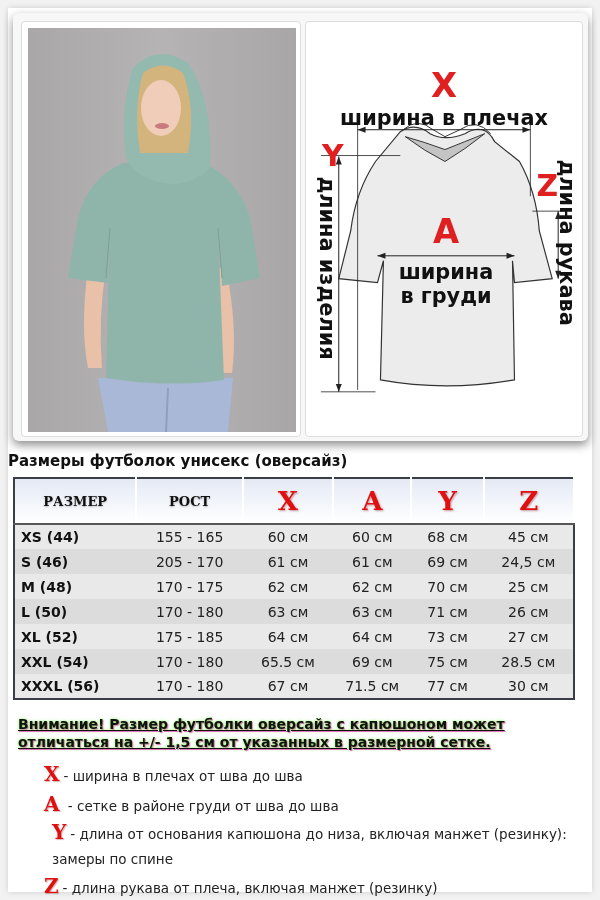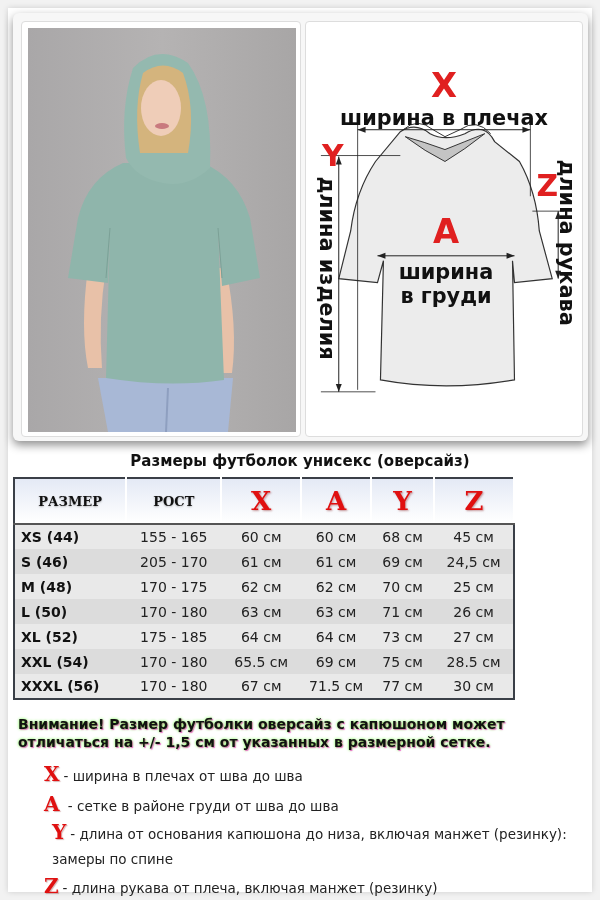--- a/index.html
+++ b/index.html
@@ -11,32 +11,32 @@
   
   .top-panel { position: absolute; left: 5px; top: 5px; width: 575px; height: 428px; background: #f7f7f7; border-radius: 6px; box-shadow: 0 4px 10px rgba(0,0,0,0.45); }
   .photo-frame { position: absolute; left: 8px; top: 8px; width: 280px; height: 416px; background: #fff; border: 1px solid #ddd; border-radius: 4px; }
   .photo { position: absolute; left: 6px; top: 6px; width: 268px; height: 404px; background: linear-gradient(90deg, #a9a7a8 0%, #b5b3b3 50%, #a8a6a6 100%); overflow: hidden; }
   .photo svg { width: 100%; height: 100%; display: block; }
 
   .diagram-frame { position: absolute; left: 292px; top: 8px; width: 278px; height: 416px; background: #fff; border: 1px solid #ddd; border-radius: 4px; overflow: hidden; }
   .diagram-frame svg { width: 100%; height: 100%; display: block; }
 
   
-  .table-title { position: absolute; left: 0; top: 444px; width: 584px; text-align: center; font-weight: bold; font-size: 15px; color: #111; }
-  .size-table { position: absolute; left: 5px; top: 469px; width: 502px; border: 2px solid #3a3f47; border-collapse: collapse; background: #b91c1c; }
+  .table-title { position: absolute; left: 0; top: 444px; width: 584px; text-align: left; font-weight: bold; font-size: 15px; color: #111; }
+  .size-table { position: absolute; left: 5px; top: 469px; width: 562px; border: 2px solid #3a3f47; border-collapse: collapse; background: #b91c1c; }
   .size-table th { height: 46px; background: linear-gradient(#e4e9f5, #ffffff); border-right: 2px solid #fff; border-bottom: 2px solid #555; font-family: "DejaVu Serif", serif; font-weight: bold; font-size: 13px; color: #111; text-shadow: 0 1px 2px rgba(0,0,0,0.25); }
   .size-table th.letter { color: #e01010; font-size: 26px; text-shadow: 1px 1px 2px rgba(120,0,0,0.4); }
   .size-table td { height: 25px; font-size: 14px; color: #222; text-align: center; }
   .size-table td.size { text-align: left; padding-left: 6px; font-weight: bold; color: #111; }
   .size-table tr:nth-child(even) td { background: #dcdcdc; }
   .size-table tr:nth-child(odd) td { background: #e9e9e9; }
 
   .col-size { width: 122px; } .col-height { width: 106px; } .col-x { width: 90px; } .col-a { width: 78px; } .col-y { width: 72px; } .col-z { width: 90px; }
 
-  .warning { position: absolute; left: 10px; top: 707px; width: 560px; font-weight: bold; font-size: 14px; line-height: 18px; color: #111; text-shadow: 0 0 3px #6bff3a, 1px 1px 1px #ff4de1; }
+  .warning { position: absolute; left: 10px; top: 707px; width: 560px; font-weight: bold; font-size: 14px; line-height: 18px; color: #111; text-shadow: 0 0 3px #6bff3a, 1px 1px 1px #ff4de1; text-decoration: underline; }
 
   .legend { position: absolute; left: 36px; top: 752px; width: 530px; }
   .legend-row { font-size: 13.5px; color: #222; line-height: 28px; }
   .legend-letter { font-family: "DejaVu Serif", serif; font-weight: bold; color: #e01010; font-size: 20px; text-shadow: 1px 1px 1px rgba(120,0,0,0.3); margin-right: 4px; }
   .legend-row.wrap { line-height: 25px; margin-left: 8px; }
 </style>
 </head>
 <body>
 
 <div class="page">

